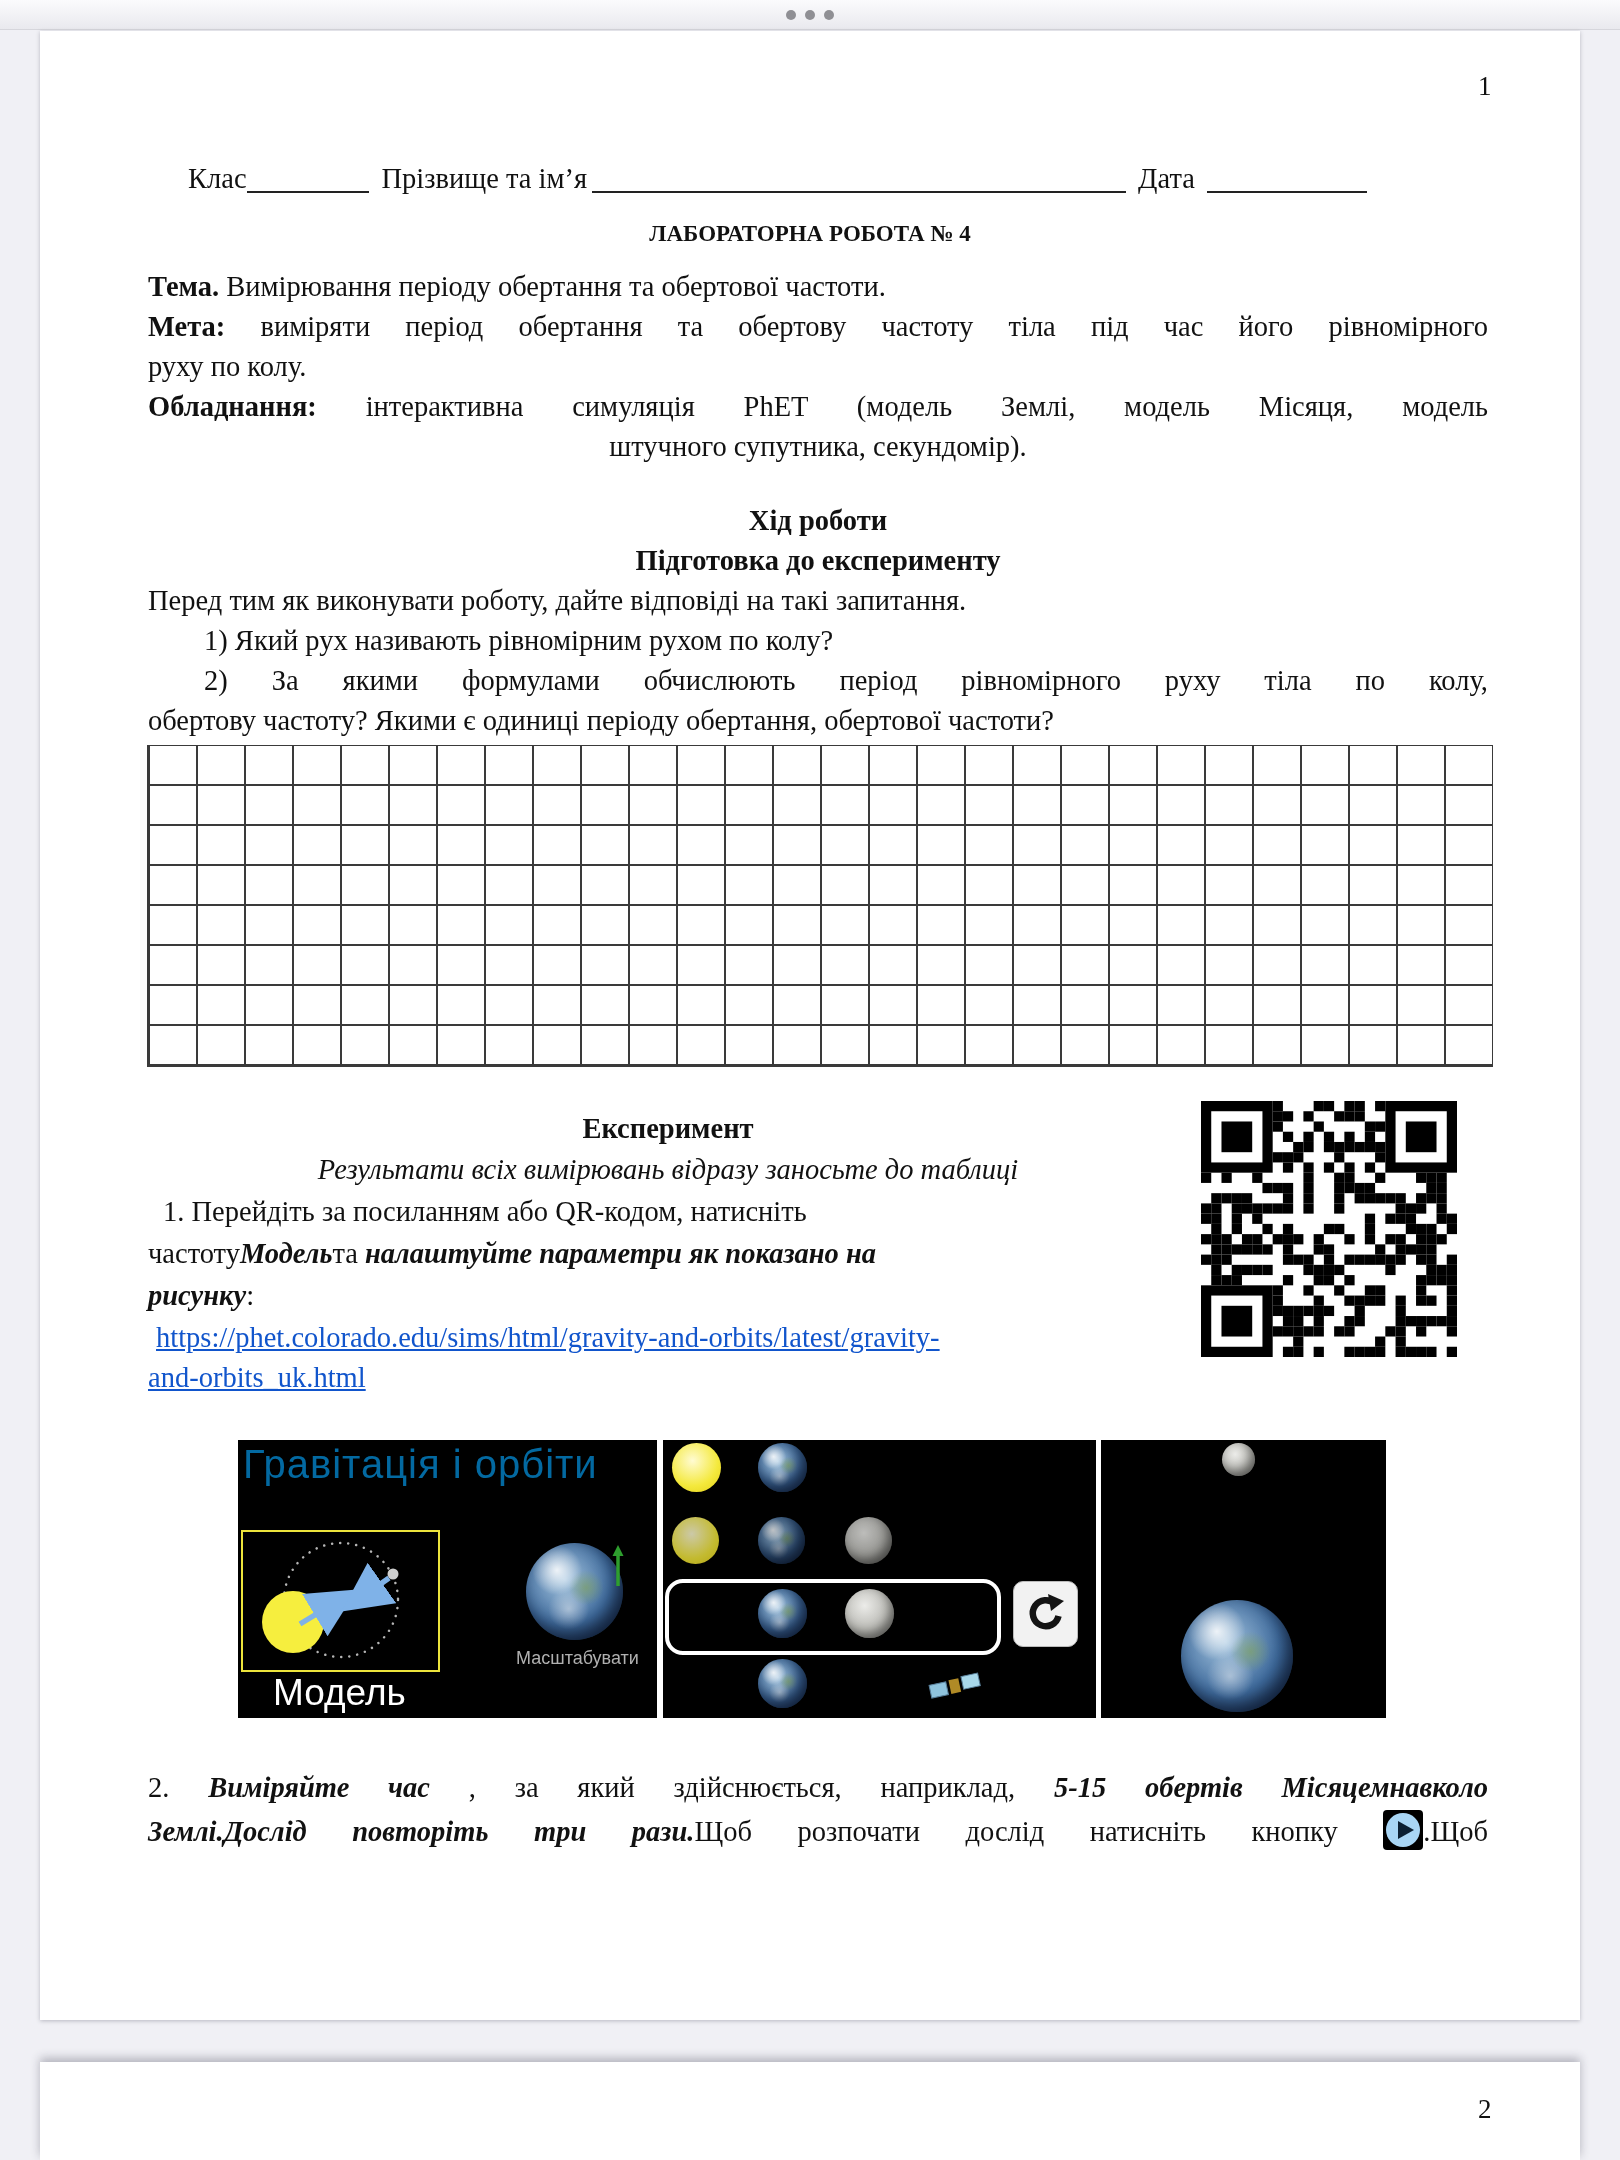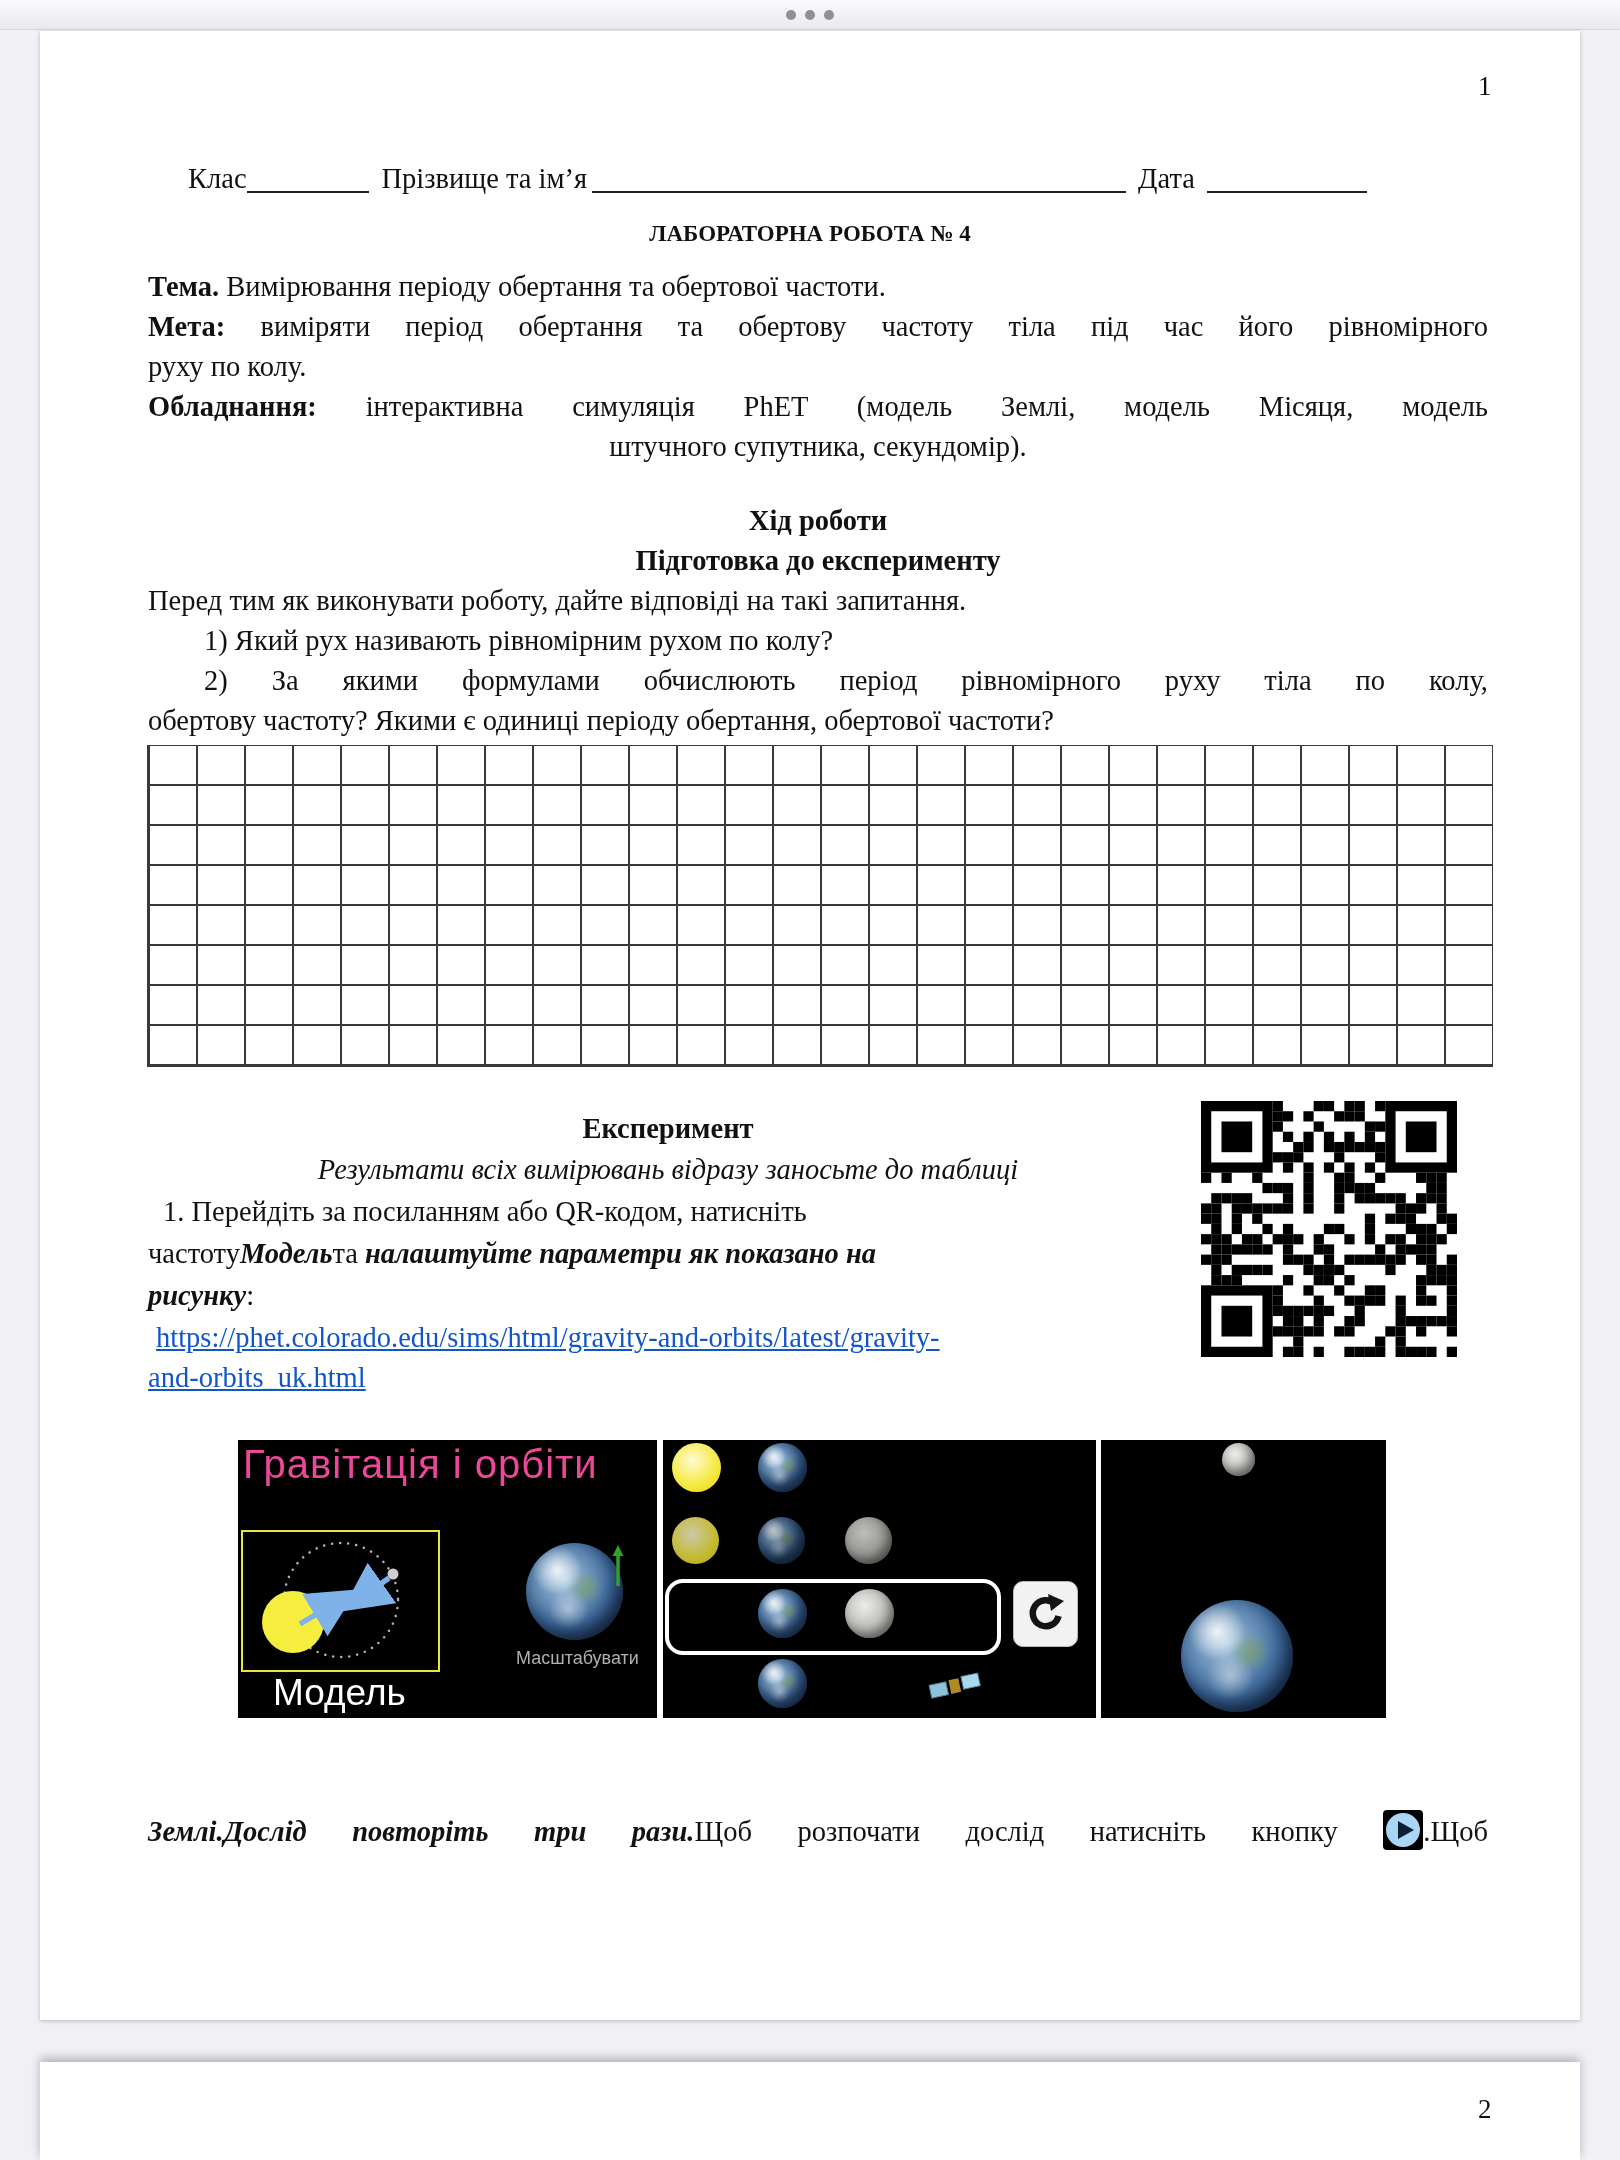--- a/index.html
+++ b/index.html
@@ -41,21 +41,21 @@
   
   .qr{position:absolute;left:1153px;top:1062px;width:272px;height:276px;background:#fff;
       display:flex;align-items:flex-start;justify-content:center;padding-top:8px;box-sizing:border-box;}
   
   .sim{position:absolute;left:198px;top:1409px;width:1148px;height:278px;background:#fff;
        font-family:"Liberation Sans",sans-serif;}
   .panel{position:absolute;top:0;height:278px;background:#000;overflow:hidden;}
   .p-left{left:0;width:419px;}
   .p-mid{left:425px;width:433px;}
   .p-right{left:863px;width:285px;}
-  .sim-title{position:absolute;left:5px;top:2px;color:#ec4899;font-size:40px;letter-spacing:1px;white-space:nowrap;}
+  .sim-title{position:absolute;left:5px;top:2px;color:#0369a1;font-size:40px;letter-spacing:1px;white-space:nowrap;}
   .model-box{position:absolute;left:3px;top:90px;width:195px;height:138px;border:2.5px solid #ece43c;}
   .model-label{position:absolute;left:35px;top:232px;color:#fff;font-size:37px;}
   .scale-label{position:absolute;left:278px;top:208px;color:#b0b0b0;font-size:18px;}
   .earth{border-radius:50%;
     background:
       radial-gradient(circle at 32% 28%, rgba(255,255,255,.85), rgba(255,255,255,0) 26%),
       radial-gradient(circle at 62% 46%, rgba(125,160,95,.65), rgba(125,160,95,0) 22%),
       radial-gradient(circle at 44% 68%, rgba(255,255,255,.45), rgba(255,255,255,0) 24%),
       radial-gradient(circle at 40% 38%, #a6c6e0, #3e6a9c 55%, #122c50 100%);
     box-shadow:inset -6px -8px 16px rgba(0,0,12,.55);}
@@ -432,19 +432,20 @@
         </g>
       </svg>
     </div>
 
     <div class="panel p-right">
       <div class="moon circ" style="left:121px;top:3px;width:33px;height:33px;"></div>
       <div class="earth circ" style="left:80px;top:160px;width:112px;height:112px;"></div>
     </div>
   </div>
 
+  <div class="line jl" style="top:1737px;"><span>2.</span> <span class="bi">Виміряйте час</span> <span>, за який здійснюється, наприклад,</span> <span class="bi">5-15 обертів Місяцемнавколо</span></div>
   <div class="line jl" style="top:1779px;"><span class="bi">Землі.Дослід повторіть три рази.</span><span>Щоб розпочати дослід натисніть кнопку</span> <span class="play"><em></em><s></s></span><span>.Щоб</span></div>
 
 </div>
 
 <div class="page page2">
   <div class="pagenum" style="top:32px;">2</div>
 </div>
 
 </body></html>

